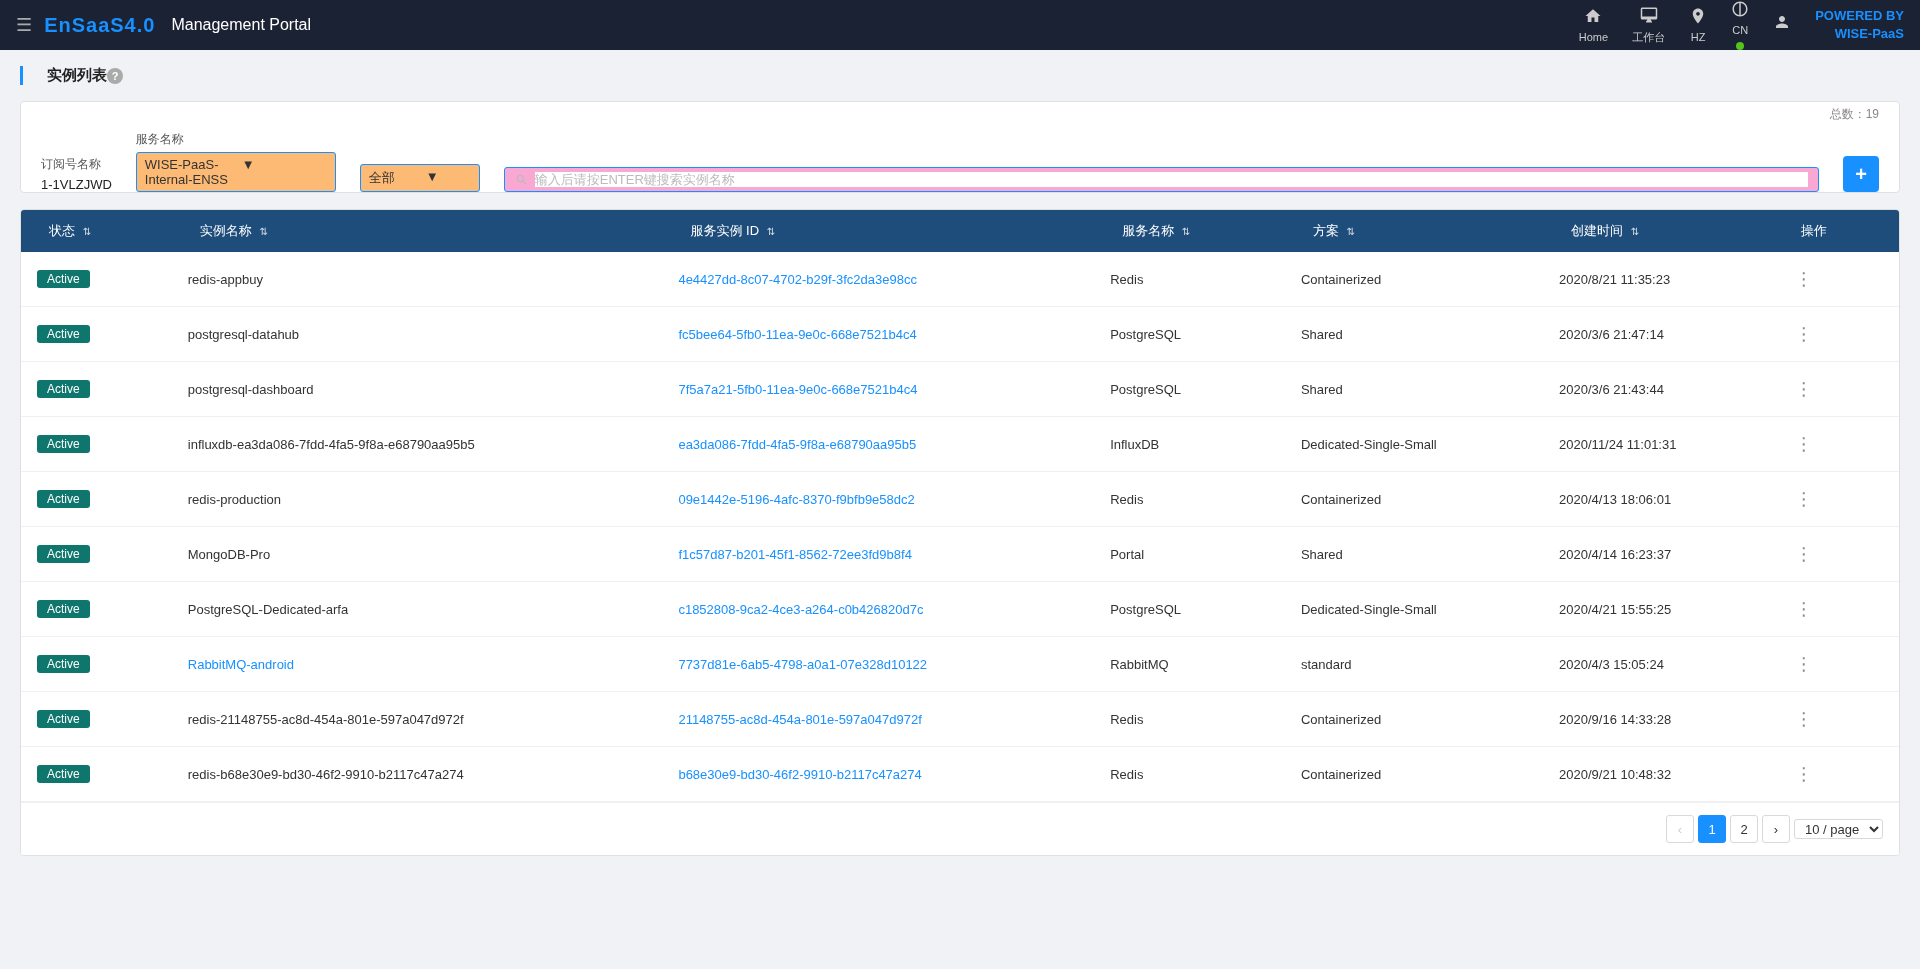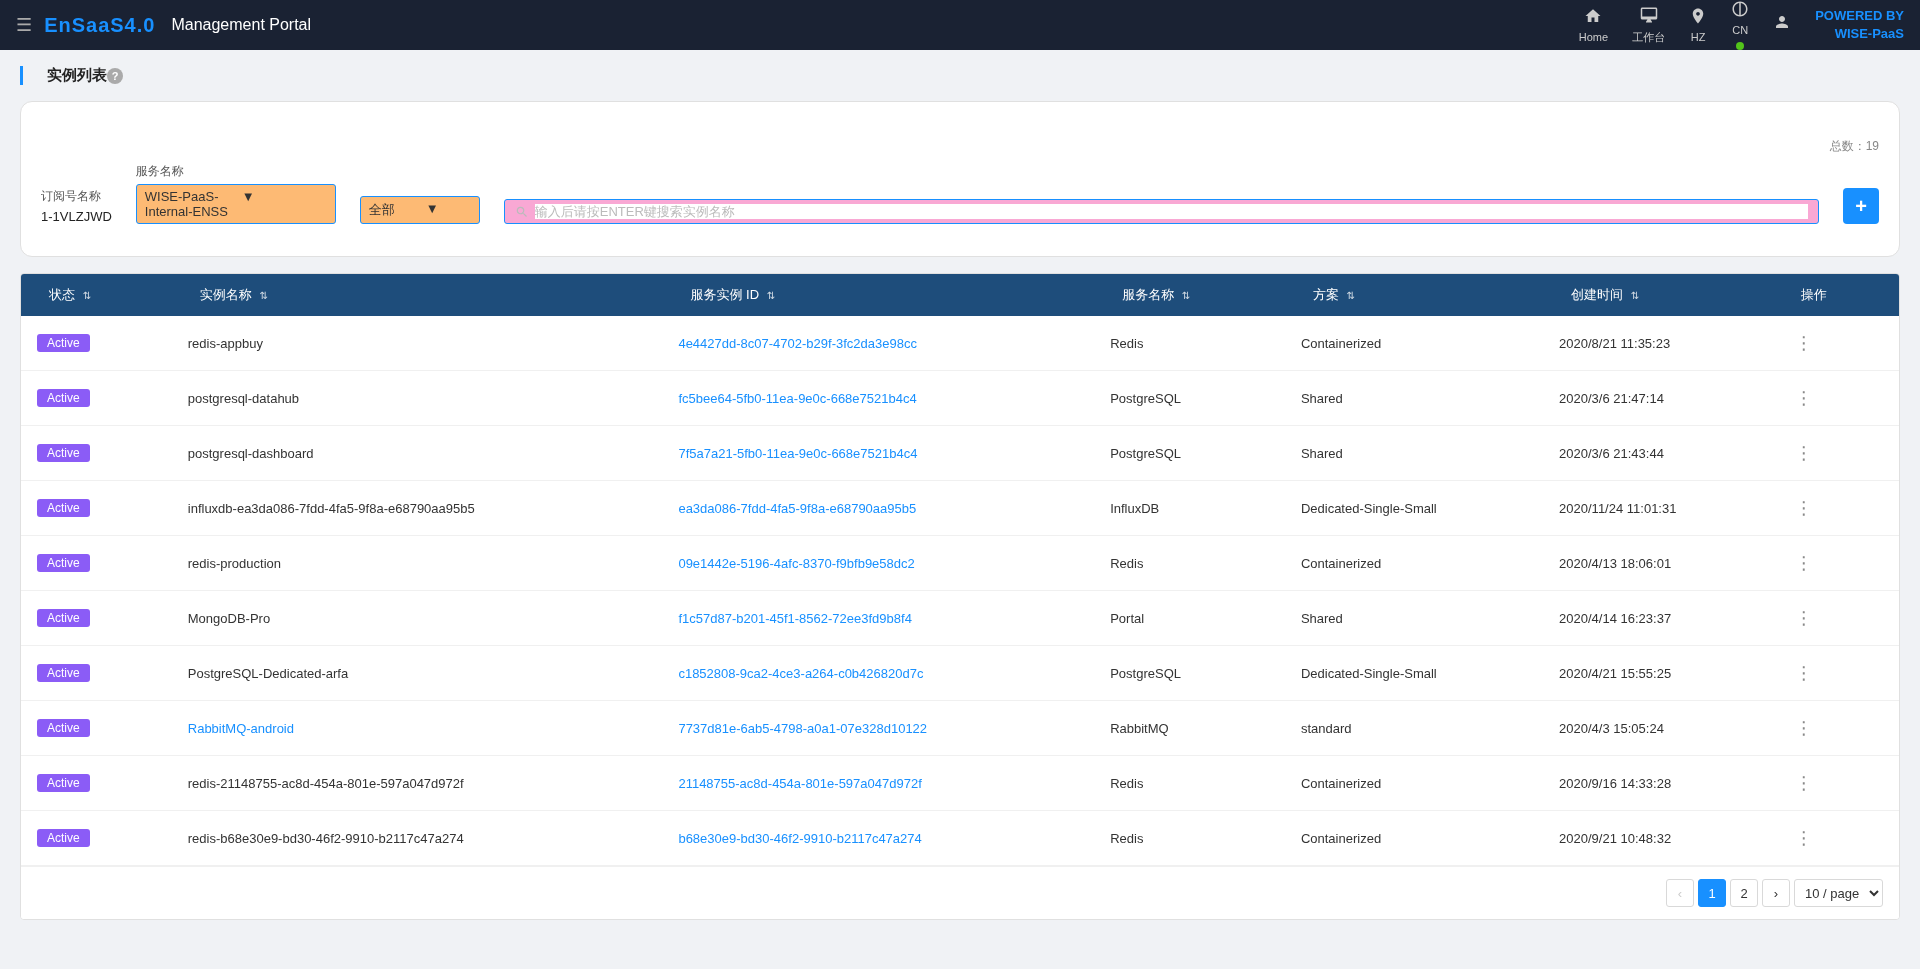--- a/index.html
+++ b/index.html
@@ -37,22 +37,22 @@
     }
     .page-title-help {
       width: 16px; height: 16px; border-radius: 50%; background: #aaa;
       color: #fff; font-size: 11px; display: flex; align-items: center; justify-content: center; cursor: pointer;
     }
 
     
     .filter-card {
       background: #fff;
       border: 1px solid #e0e0e0;
-      border-radius: 12px;
-      padding: 32px 20px;
+      border-radius: 4px;
+      padding: 0 20px;
       margin-bottom: 16px;
     }
     .filter-row { display: flex; align-items: flex-end; gap: 24px; }
     .filter-field { display: flex; flex-direction: column; gap: 4px; }
     .filter-field label { font-size: 12px; color: #555; }
     .filter-field-value { font-size: 13px; font-weight: 500; color: #222; }
     .filter-select-wrap {
       display: flex; align-items: flex-start; gap: 12px;
       border: 1px solid #1890ff; border-radius: 3px; padding: 4px 8px;
       background: #fdba74; cursor: pointer; min-width: 200px;
@@ -85,21 +85,21 @@
     table { width: 100%; border-collapse: collapse; }
     thead tr { background: #1e4d7b; color: #fff; }
     thead th {
       padding: 12px 28px; text-align: left; font-size: 13px; font-weight: 500;
       white-space: nowrap; cursor: pointer;
     }
     thead th .sort-arrows { margin-left: 4px; font-size: 10px; opacity: 0.8; }
     tbody tr { border-bottom: 1px solid #f0f0f0; }
     tbody td { padding: 14px 16px; font-size: 13px; color: #333; vertical-align: middle; }
     .badge-active {
-      background: #8b5cf6; color: #fff; border-radius: 3px;
+      background: #0f766e; color: #fff; border-radius: 3px;
       padding: 2px 10px; font-size: 12px; font-weight: 500; display: inline-block;
     }
     .instance-name { color: #333; }
     .instance-name-link { color: #1890ff; cursor: pointer; text-decoration: none; }
     .service-id { color: #1890ff; }
     .action-btn {
       color: #888; font-size: 18px; cursor: pointer; background: none; border: none;
       padding: 2px 6px; border-radius: 3px;
     }
 
@@ -109,21 +109,21 @@
       padding: 12px 16px; background: #fff; border-top: 1px solid #f0f0f0; gap: 4px;
     }
     .page-btn {
       min-width: 28px; height: 28px; border: 1px solid #d9d9d9; background: #fff;
       cursor: pointer; border-radius: 3px; font-size: 13px; color: #333;
       display: flex; align-items: center; justify-content: center; padding: 0 6px;
     }
     .page-btn.active { background: #1890ff; color: #fff; border-color: #1890ff; }
     .page-btn.disabled { color: #ccc; cursor: not-allowed; }
     .page-select {
-      border: 1px solid #d9d9d9; border-radius: 3px; height: 28px; padding: 0 6px;
+      border: 1px solid #d9d9d9; border-radius: 3px; height: 20px; padding: 0 6px;
       font-size: 13px; color: #333; cursor: pointer; background: #fff;
     }
   </style>
 </head>
 <body>
 
 <nav class="topnav">
   <span class="topnav-menu-icon">☰</span>
   <span class="topnav-logo">EnSaaS4.0</span>
   <span class="topnav-title">Management Portal</span>

